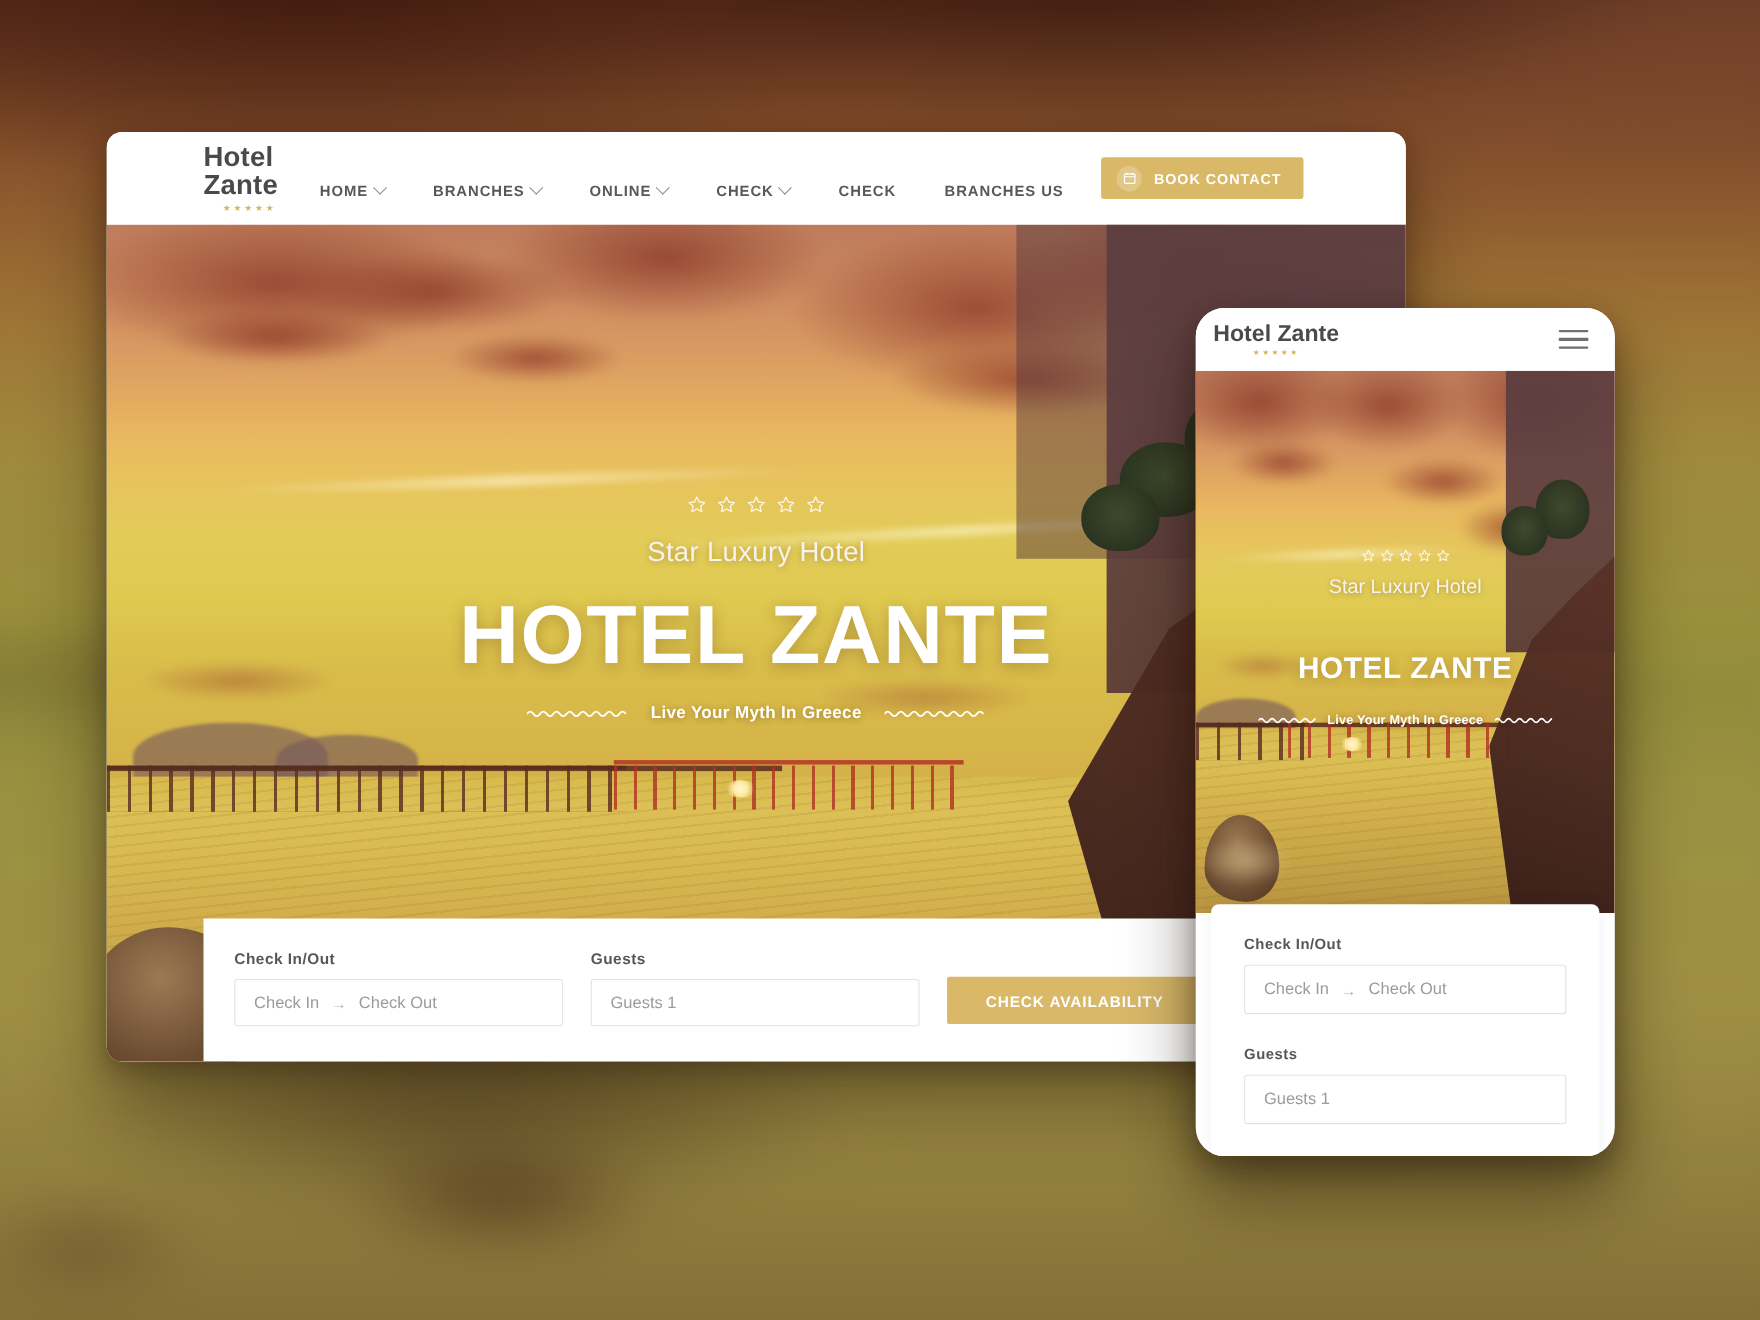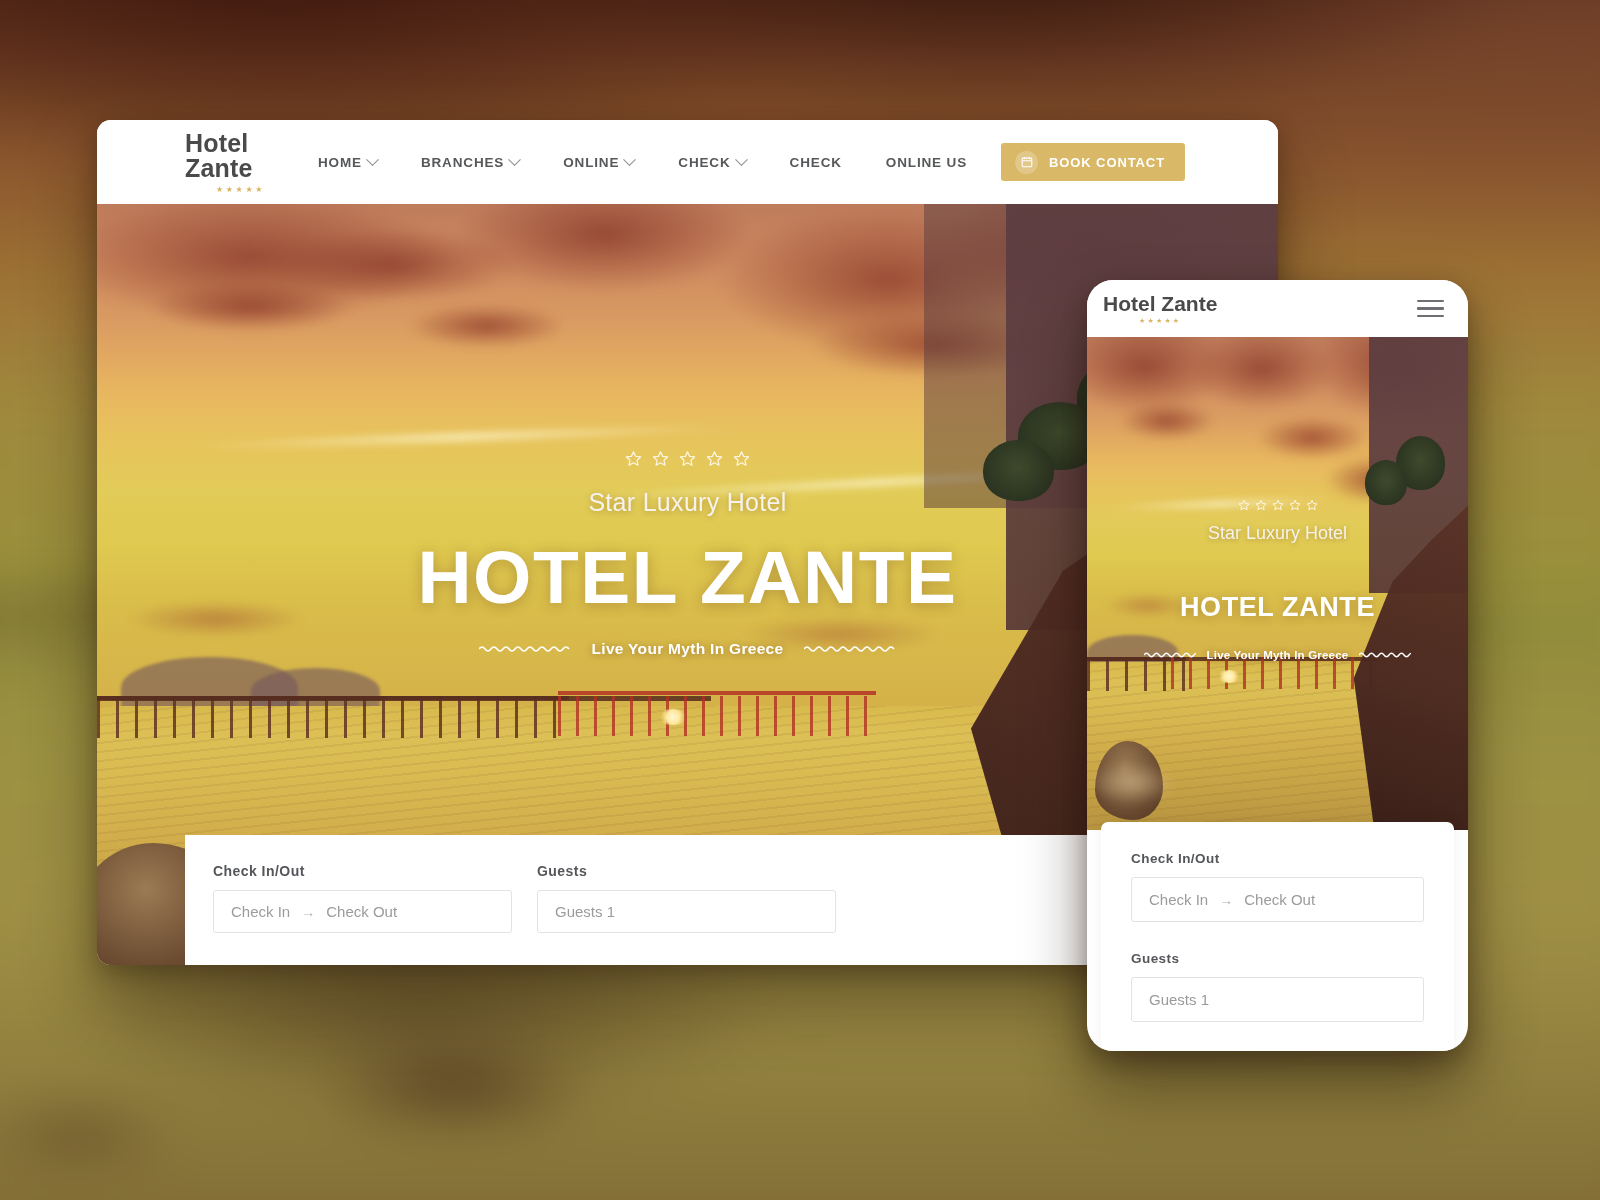--- a/index.html
+++ b/index.html
@@ -138,21 +138,21 @@
   .logo-wrap { margin-left:88px; }
   .logo-text {
     font-size:25px; font-weight:600; color:#4a4a4a; letter-spacing:.2px;
     line-height:1;
   }
   .logo-stars {
     margin-top:4px; font-size:8px; color:#d8b45f; letter-spacing:2.6px;
     text-align:center;
   }
   .d-nav {
-    display:flex; align-items:center; gap:0; margin-left:auto; margin-right:0;
+    display:flex; align-items:flex-end; gap:0; margin-left:auto; margin-right:0;
     padding-right:0;
   }
   .nav-item {
     display:flex; align-items:center; gap:6px;
     font-size:13.5px; font-weight:700; color:#56585a;
     letter-spacing:.85px; padding:0 22px; cursor:pointer;
     white-space:nowrap;
   }
   .chev {
     width:9px; height:9px; border-right:1.8px solid #8d8f91;
@@ -310,21 +310,21 @@
         <span class="chev"></span>
       </div>
       <div class="nav-item">
         <span>CHECK</span>
         <span class="chev"></span>
       </div>
       <div class="nav-item">
         <span>CHECK</span>
       </div>
       <div class="nav-item">
-        <span>ONLINE US</span>
+        <span>BRANCHES US</span>
       </div>
       <div class="book-btn">
         <span class="book-ico">
           <svg viewBox="0 0 16 16" fill="none" stroke="#fff" stroke-width="1.4">
             <rect x="1.6" y="2.8" width="12.8" height="11.4" rx="1.2"></rect>
             <line x1="1.6" y1="6.2" x2="14.4" y2="6.2"></line>
             <line x1="4.8" y1="1.3" x2="4.8" y2="4.2"></line>
             <line x1="11.2" y1="1.3" x2="11.2" y2="4.2"></line>
           </svg>
         </span>
@@ -417,20 +417,23 @@
           <span class="arrow-gl">→</span>
           <span>Check Out</span>
         </div>
       </div>
       <div class="field-group fg-guests">
         <div class="field-label">Guests</div>
         <div class="field-box">
           <span>Guests 1</span>
         </div>
       </div>
+      <div class="avail-btn">
+        <span>CHECK AVAILABILITY</span>
+      </div>
     </div>
   </div>
 </div>
 
 <div class="phone">
 
   <div class="p-header">
     <div>
       <div class="p-logo-text">Hotel Zante</div>
       <div class="p-logo-stars">★★★★★</div>

